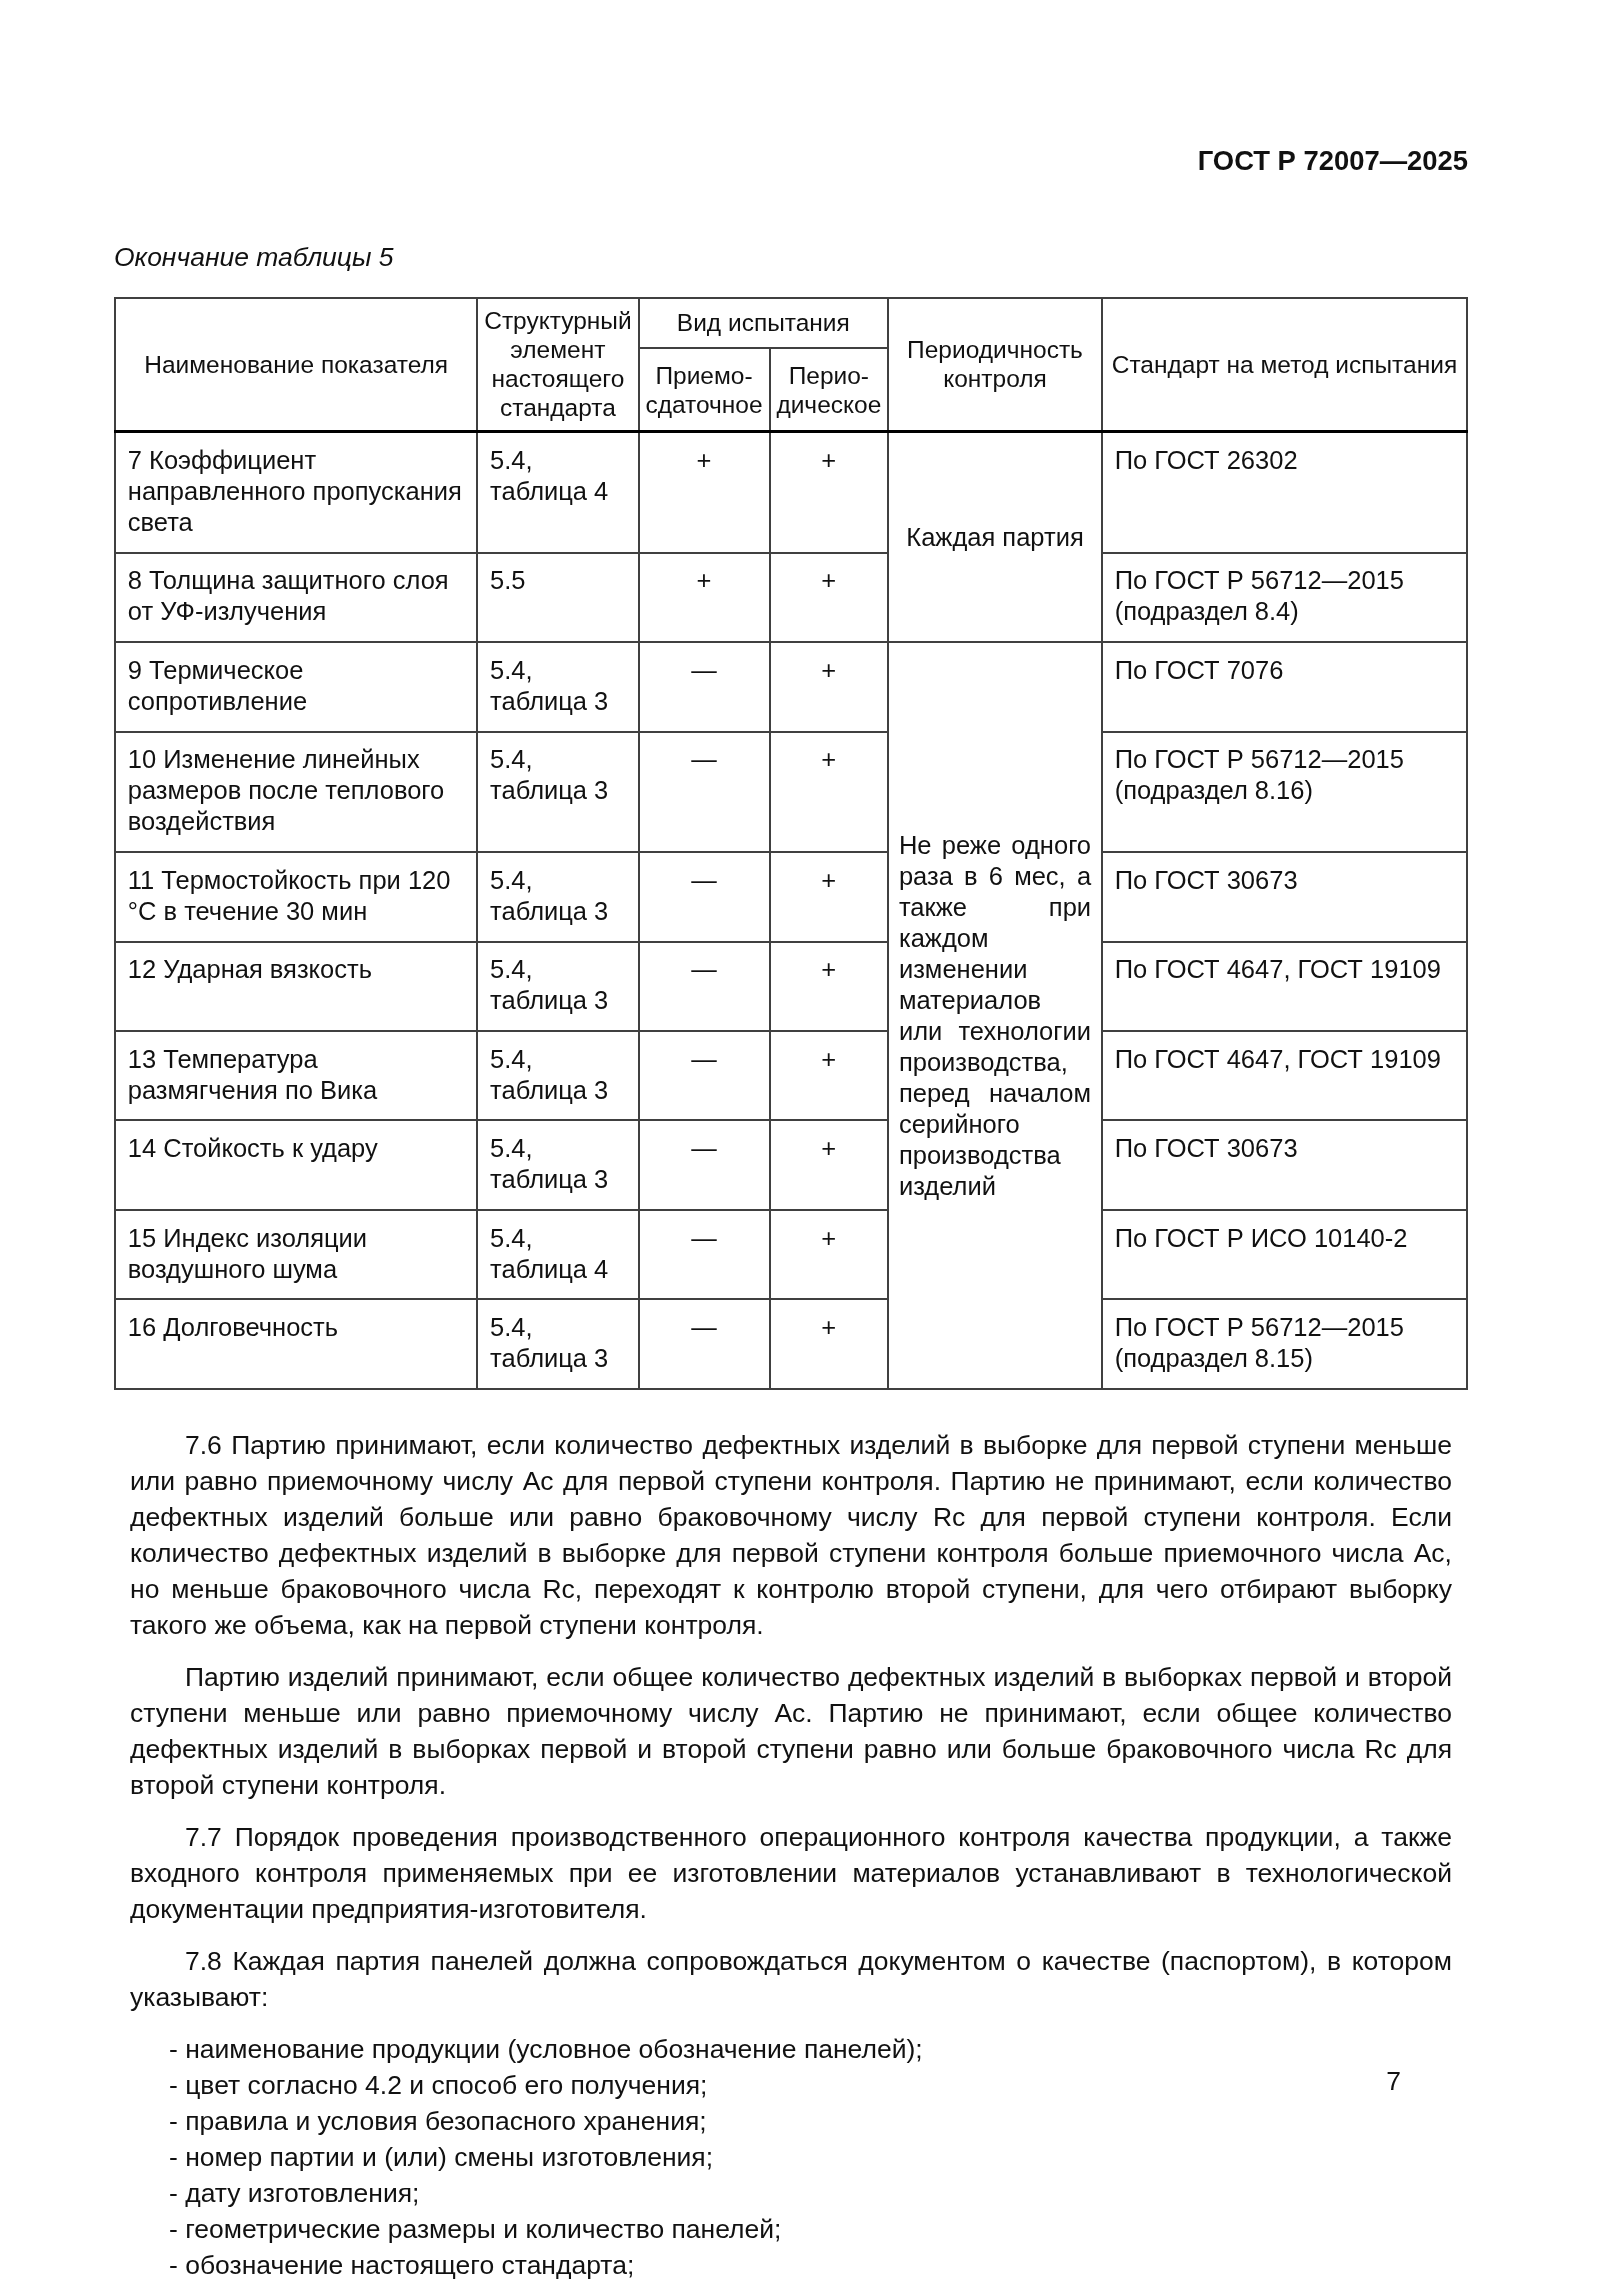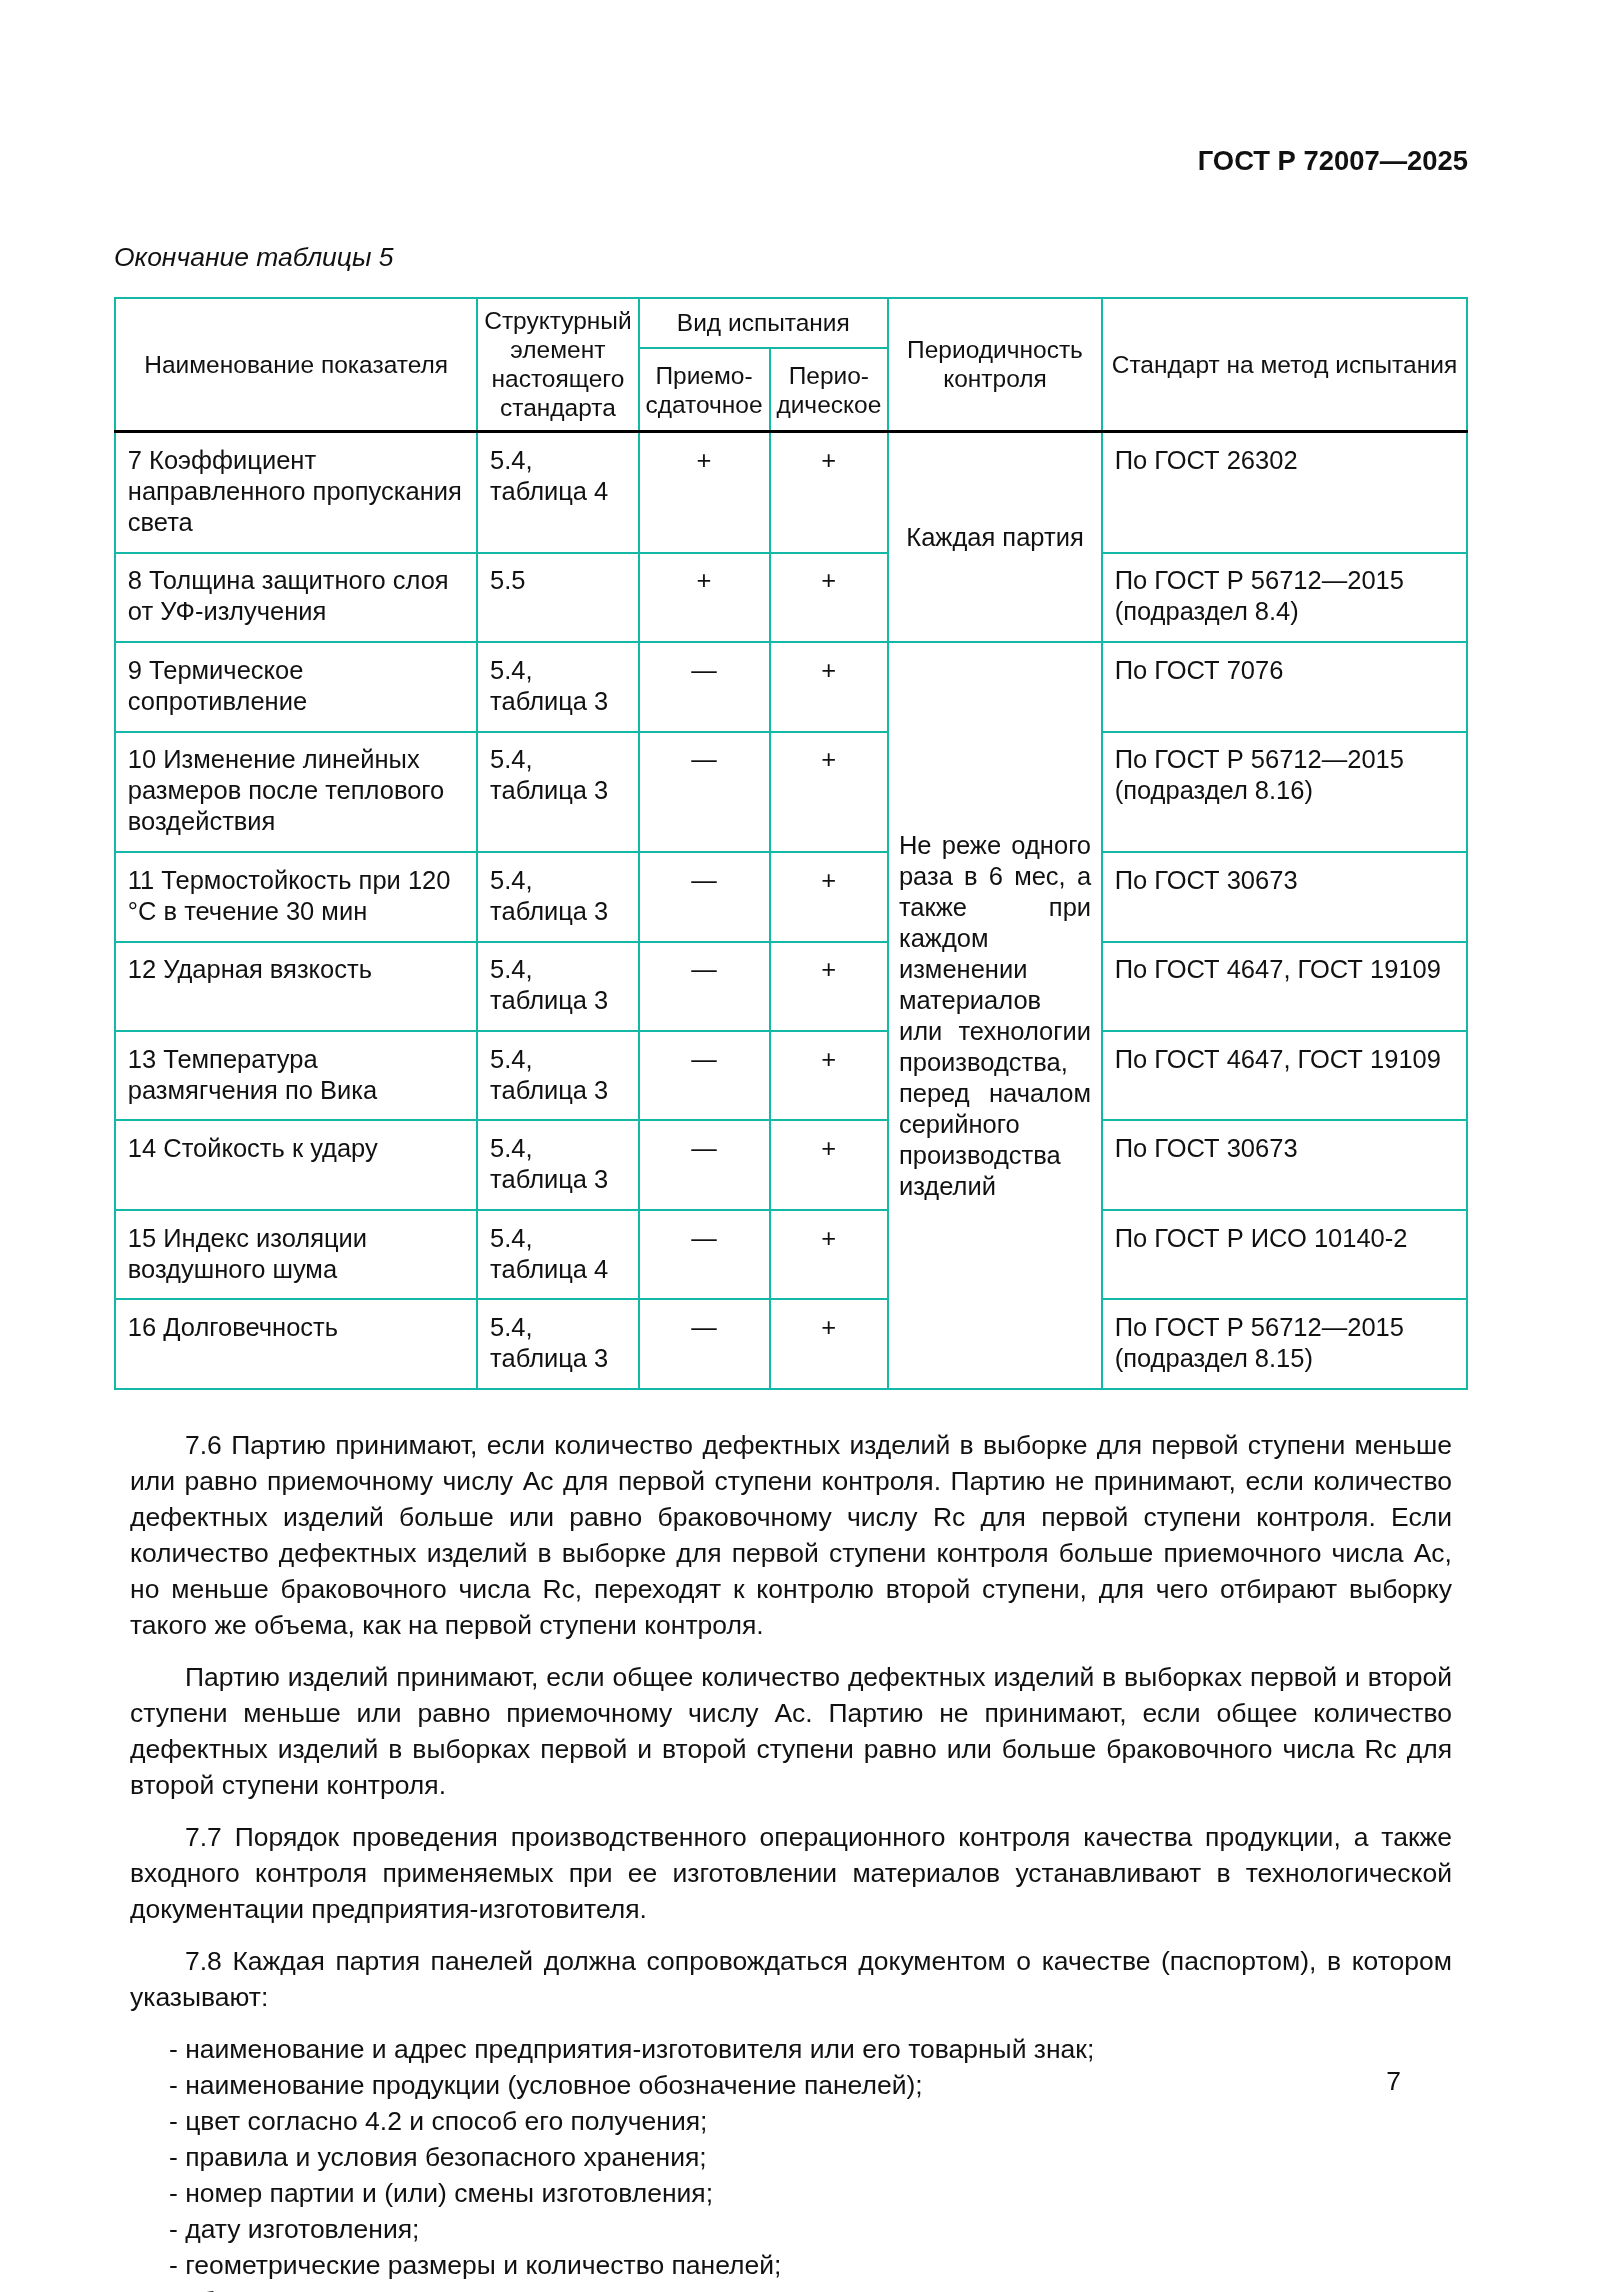--- a/index.html
+++ b/index.html
@@ -5,21 +5,21 @@
   * { box-sizing: border-box; }
   html, body { margin: 0; padding: 0; background: #ffffff; }
   .page {
     width: 1574px; height: 2293px; background: #ffffff; color: #111;
     font-family: "Liberation Sans", "DejaVu Sans", sans-serif;
     position: relative; padding: 145px 106px 0 114px; overflow: hidden;
   }
   .doc-header { text-align: right; font-weight: bold; font-size: 27.4px; line-height: 31px; }
   .table-caption { margin-top: 66px; font-style: italic; font-size: 26.5px; line-height: 31px; }
   table { width: 100%; border-collapse: collapse; margin-top: 23.5px; font-size: 25.5px; line-height: 31px; }
-  th, td { border: 2px solid #14b8a6; }
+  th, td { border: 2px solid #404040; }
   thead th {
     font-weight: 400; text-align: center; vertical-align: middle;
     font-size: 24.5px; line-height: 29px; padding: 7.8px 5.9px;
   }
   .thick-b { border-bottom: 3.9px solid #000; }
   tbody td { padding: 11.8px 11.8px 13.7px; vertical-align: top; }
   .c-mark { text-align: center; }
   .c-group { vertical-align: middle; text-align: center; padding: 11.8px 9.8px; }
   .c-group.just { text-align: justify; }
   .body-p { margin: 16px; font-size: 26.5px; line-height: 36px; text-align: justify; text-indent: 55px; }
@@ -133,21 +133,20 @@
       </tr>
     </tbody>
   </table>
 
   <p class="body-p first">7.6 Партию принимают, если количество дефектных изделий в выборке для первой ступени меньше или равно приемочному числу Ас для первой ступени контроля. Партию не принимают, если количество дефектных изделий больше или равно браковочному числу Rc для первой ступени контроля. Если количество дефектных изделий в выборке для первой ступени контроля больше приемочного числа Ас, но меньше браковочного числа Rc, переходят к контролю второй ступени, для чего отбирают выборку такого же объема, как на первой ступени контроля.</p>
   <p class="body-p">Партию изделий принимают, если общее количество дефектных изделий в выборках первой и второй ступени меньше или равно приемочному числу Ас. Партию не принимают, если общее количество дефектных изделий в выборках первой и второй ступени равно или больше браковочного числа Rc для второй ступени контроля.</p>
   <p class="body-p">7.7 Порядок проведения производственного операционного контроля качества продукции, а также входного контроля применяемых при ее изготовлении материалов устанавливают в технологической документации предприятия-изготовителя.</p>
   <p class="body-p">7.8 Каждая партия панелей должна сопровождаться документом о качестве (паспортом), в котором указывают:</p>
 
   <div class="list">
-    <div class="list-item">- наименование и адрес предприятия-изготовителя или его товарный знак;</div>
     <div class="list-item">- наименование продукции (условное обозначение панелей);</div>
     <div class="list-item">- цвет согласно 4.2 и способ его получения;</div>
     <div class="list-item">- правила и условия безопасного хранения;</div>
     <div class="list-item">- номер партии и (или) смены изготовления;</div>
     <div class="list-item">- дату изготовления;</div>
     <div class="list-item">- геометрические размеры и количество панелей;</div>
     <div class="list-item">- обозначение настоящего стандарта;</div>
 
   </div>
 

